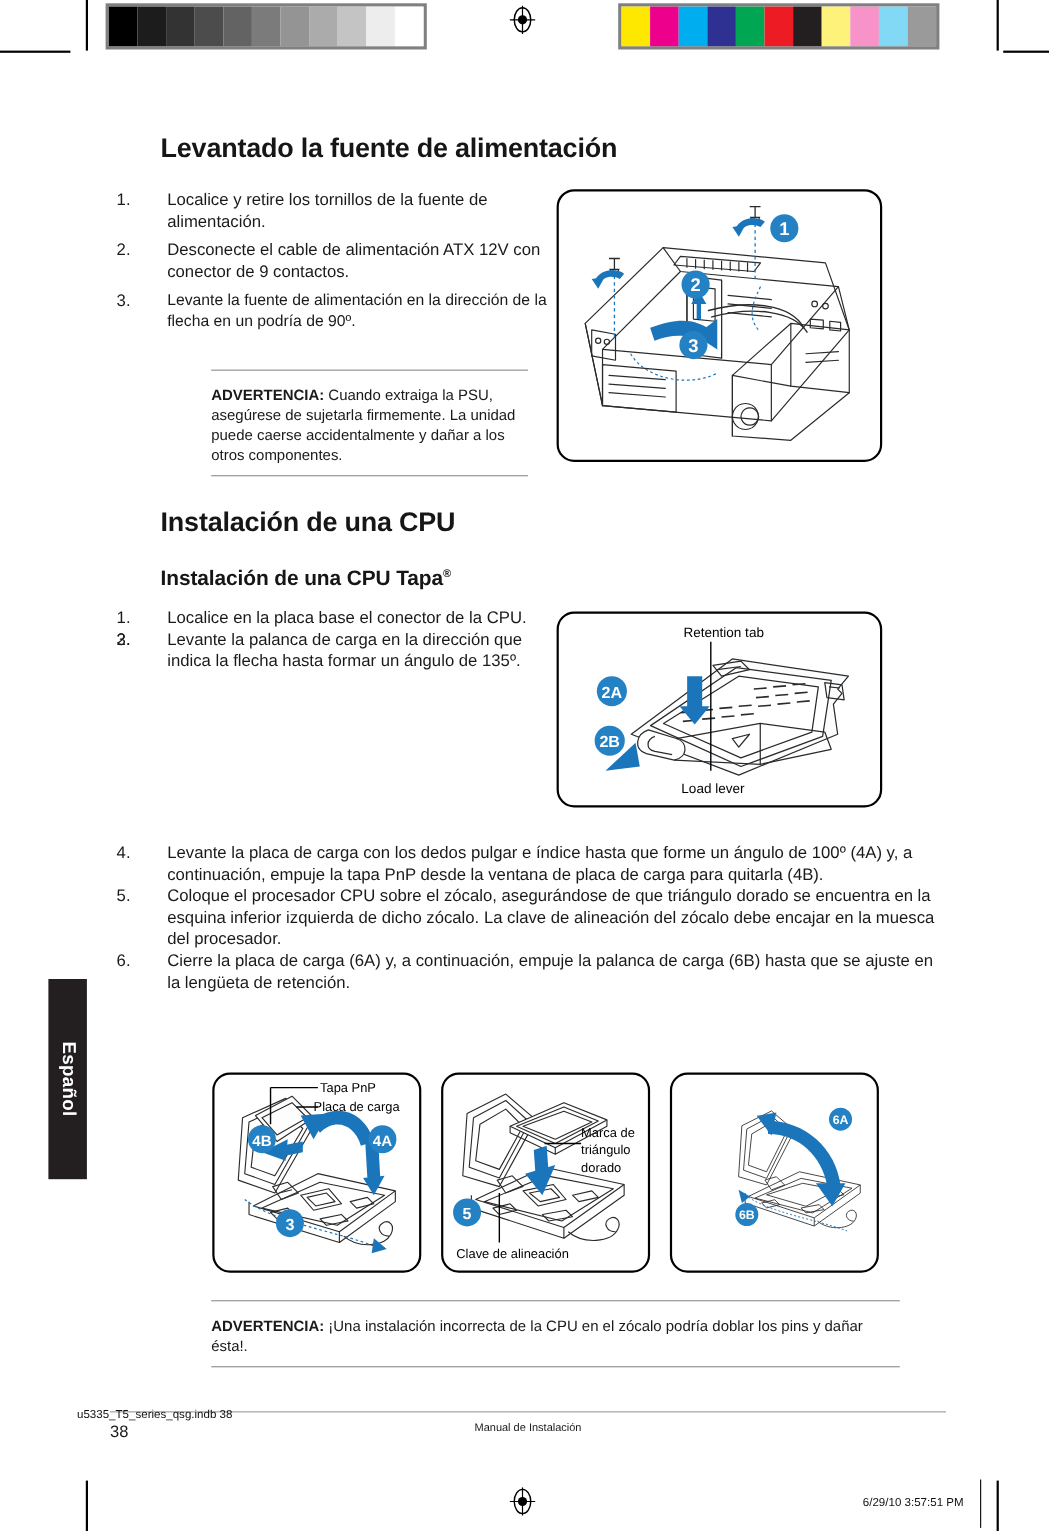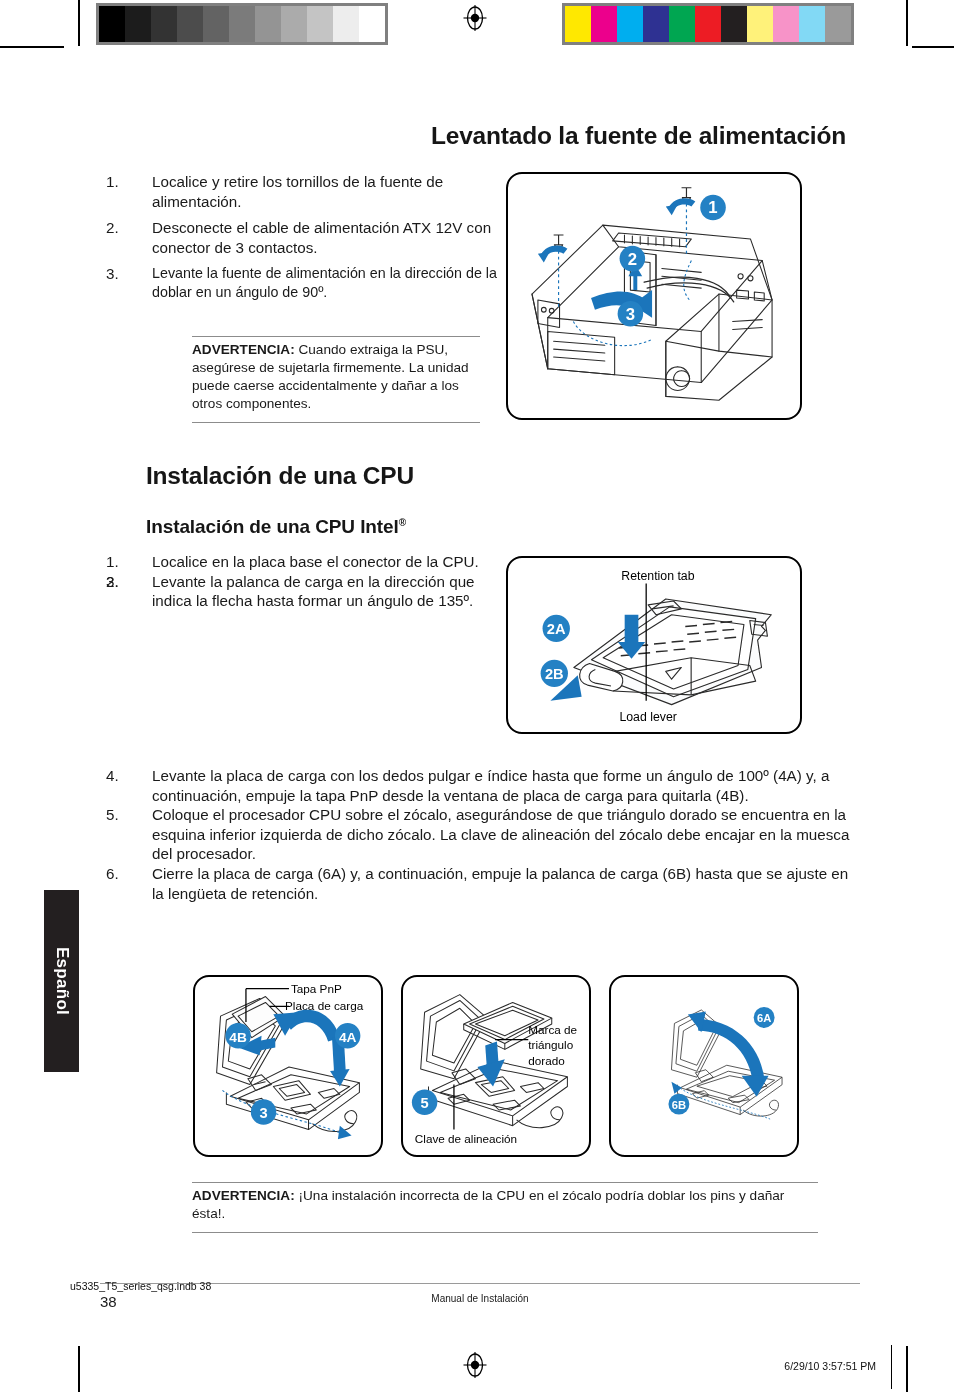--- a/index.html
+++ b/index.html
@@ -37,21 +37,21 @@
     position:absolute;left:6px;top:0;width:34px;
     font-size:15.2px;line-height:1.29;
   }
   ol.steps.tight li{margin-bottom:0;}
 
   .narrow{width:358px;}
   .wide{width:700px;}
 
   
   .note{
-    margin:14px 0 0 46px;padding:4px 0 9px 0;
+    margin:14px 0 0 46px;padding:14px 0 9px 0;
     border-top:1.2px solid #8c8c8c;border-bottom:1.2px solid #8c8c8c;
     font-size:13.6px;line-height:1.33;color:#1a1a1a;
   }
   .note b{font-weight:bold;}
   .note.narrow{width:300px;}
   .note.wide{width:648px;}
 
   
   .fig{
     position:absolute;border:2.6px solid #000;border-radius:16px;
@@ -123,34 +123,34 @@
       <div class="sw" style="background: rgb(46, 49, 146);"></div>
       <div class="sw" style="background: rgb(0, 166, 81);"></div>
       <div class="sw" style="background: rgb(237, 28, 36);"></div>
       <div class="sw" style="background: rgb(35, 31, 32);"></div>
       <div class="sw" style="background: rgb(255, 242, 122);"></div>
       <div class="sw" style="background: rgb(247, 147, 200);"></div>
       <div class="sw" style="background: rgb(130, 217, 245);"></div>
       <div class="sw" style="background: rgb(154, 154, 154);"></div>
     </div>
 
-  <h1 class="section" style="position:absolute;left:100px;top:122px;width:700px;text-align:right;">Levantado la fuente de alimentación</h1>
+  <h1 class="section" style="position:absolute;left:100px;top:122px;width:700px;">Levantado la fuente de alimentación</h1>
 
   <ol class="steps" style="position:absolute;left:100px;top:172px;width:400px;">
     <li class="narrow">
       <span class="num">1.</span>
       <span>Localice y retire los tornillos de la fuente de alimentación.</span>
     </li>
     <li class="narrow" style="margin-top:7px;">
       <span class="num">2.</span>
-      <span>Desconecte el cable de alimentación ATX 12V con conector de 3 contactos.</span>
+      <span>Desconecte el cable de alimentación ATX 12V con conector de 9 contactos.</span>
     </li>
     <li class="narrow" style="margin-top:7px;font-size:14.3px;">
       <span class="num" style="font-size:15.2px;">3.</span>
-      <span>Levante la fuente de alimentación en la dirección de la doblar en un ángulo de 90º.</span>
+      <span>Levante la fuente de alimentación en la dirección de la flecha en un podría de 90º.</span>
     </li>
   </ol>
 
   <div class="note narrow" style="position:absolute;left:192px;top:336px;width:288px;margin:0;">
     <b>ADVERTENCIA:</b><span> Cuando extraiga la PSU, asegúrese de sujetarla firmemente. La unidad puede caerse accidentalmente y dañar a los otros componentes.</span>
   </div>
 
   <div class="fig" style="left:506px;top:172px;width:296px;height:248px;">
     <svg viewBox="0 0 296 248" aria-hidden="true">
       <g fill="none" stroke="#2b2b2b" stroke-width="1.1" stroke-linejoin="round" stroke-linecap="round">
@@ -232,21 +232,21 @@
         <text x="126" y="92" text-anchor="middle" font-family="Liberation Sans, sans-serif" font-size="17" font-weight="bold" fill="#fff">2</text>
         <circle cx="124" cy="142" r="13" fill="#2481c4"></circle>
         <text x="124" y="148" text-anchor="middle" font-family="Liberation Sans, sans-serif" font-size="17" font-weight="bold" fill="#fff">3</text>
       </g>
     </svg>
   </div>
 
   <h1 class="section" style="position:absolute;left:100px;top:462px;width:700px;">Instalación de una CPU</h1>
 
   <h2 class="sub" style="position:absolute;left:100px;top:510px;width:700px;">
-    <span>Instalación de una CPU Intel</span><sup>®</sup>
+    <span>Instalación de una CPU Tapa</span><sup>®</sup>
   </h2>
 
   <ol class="steps tight" style="position:absolute;left:100px;top:552px;width:400px;">
     <li class="narrow">
       <span class="num">1.</span>
       <span>Localice en la placa base el conector de la CPU.</span>
     </li>
     <li class="narrow">
       <span class="num">2.</span>
     </li>

